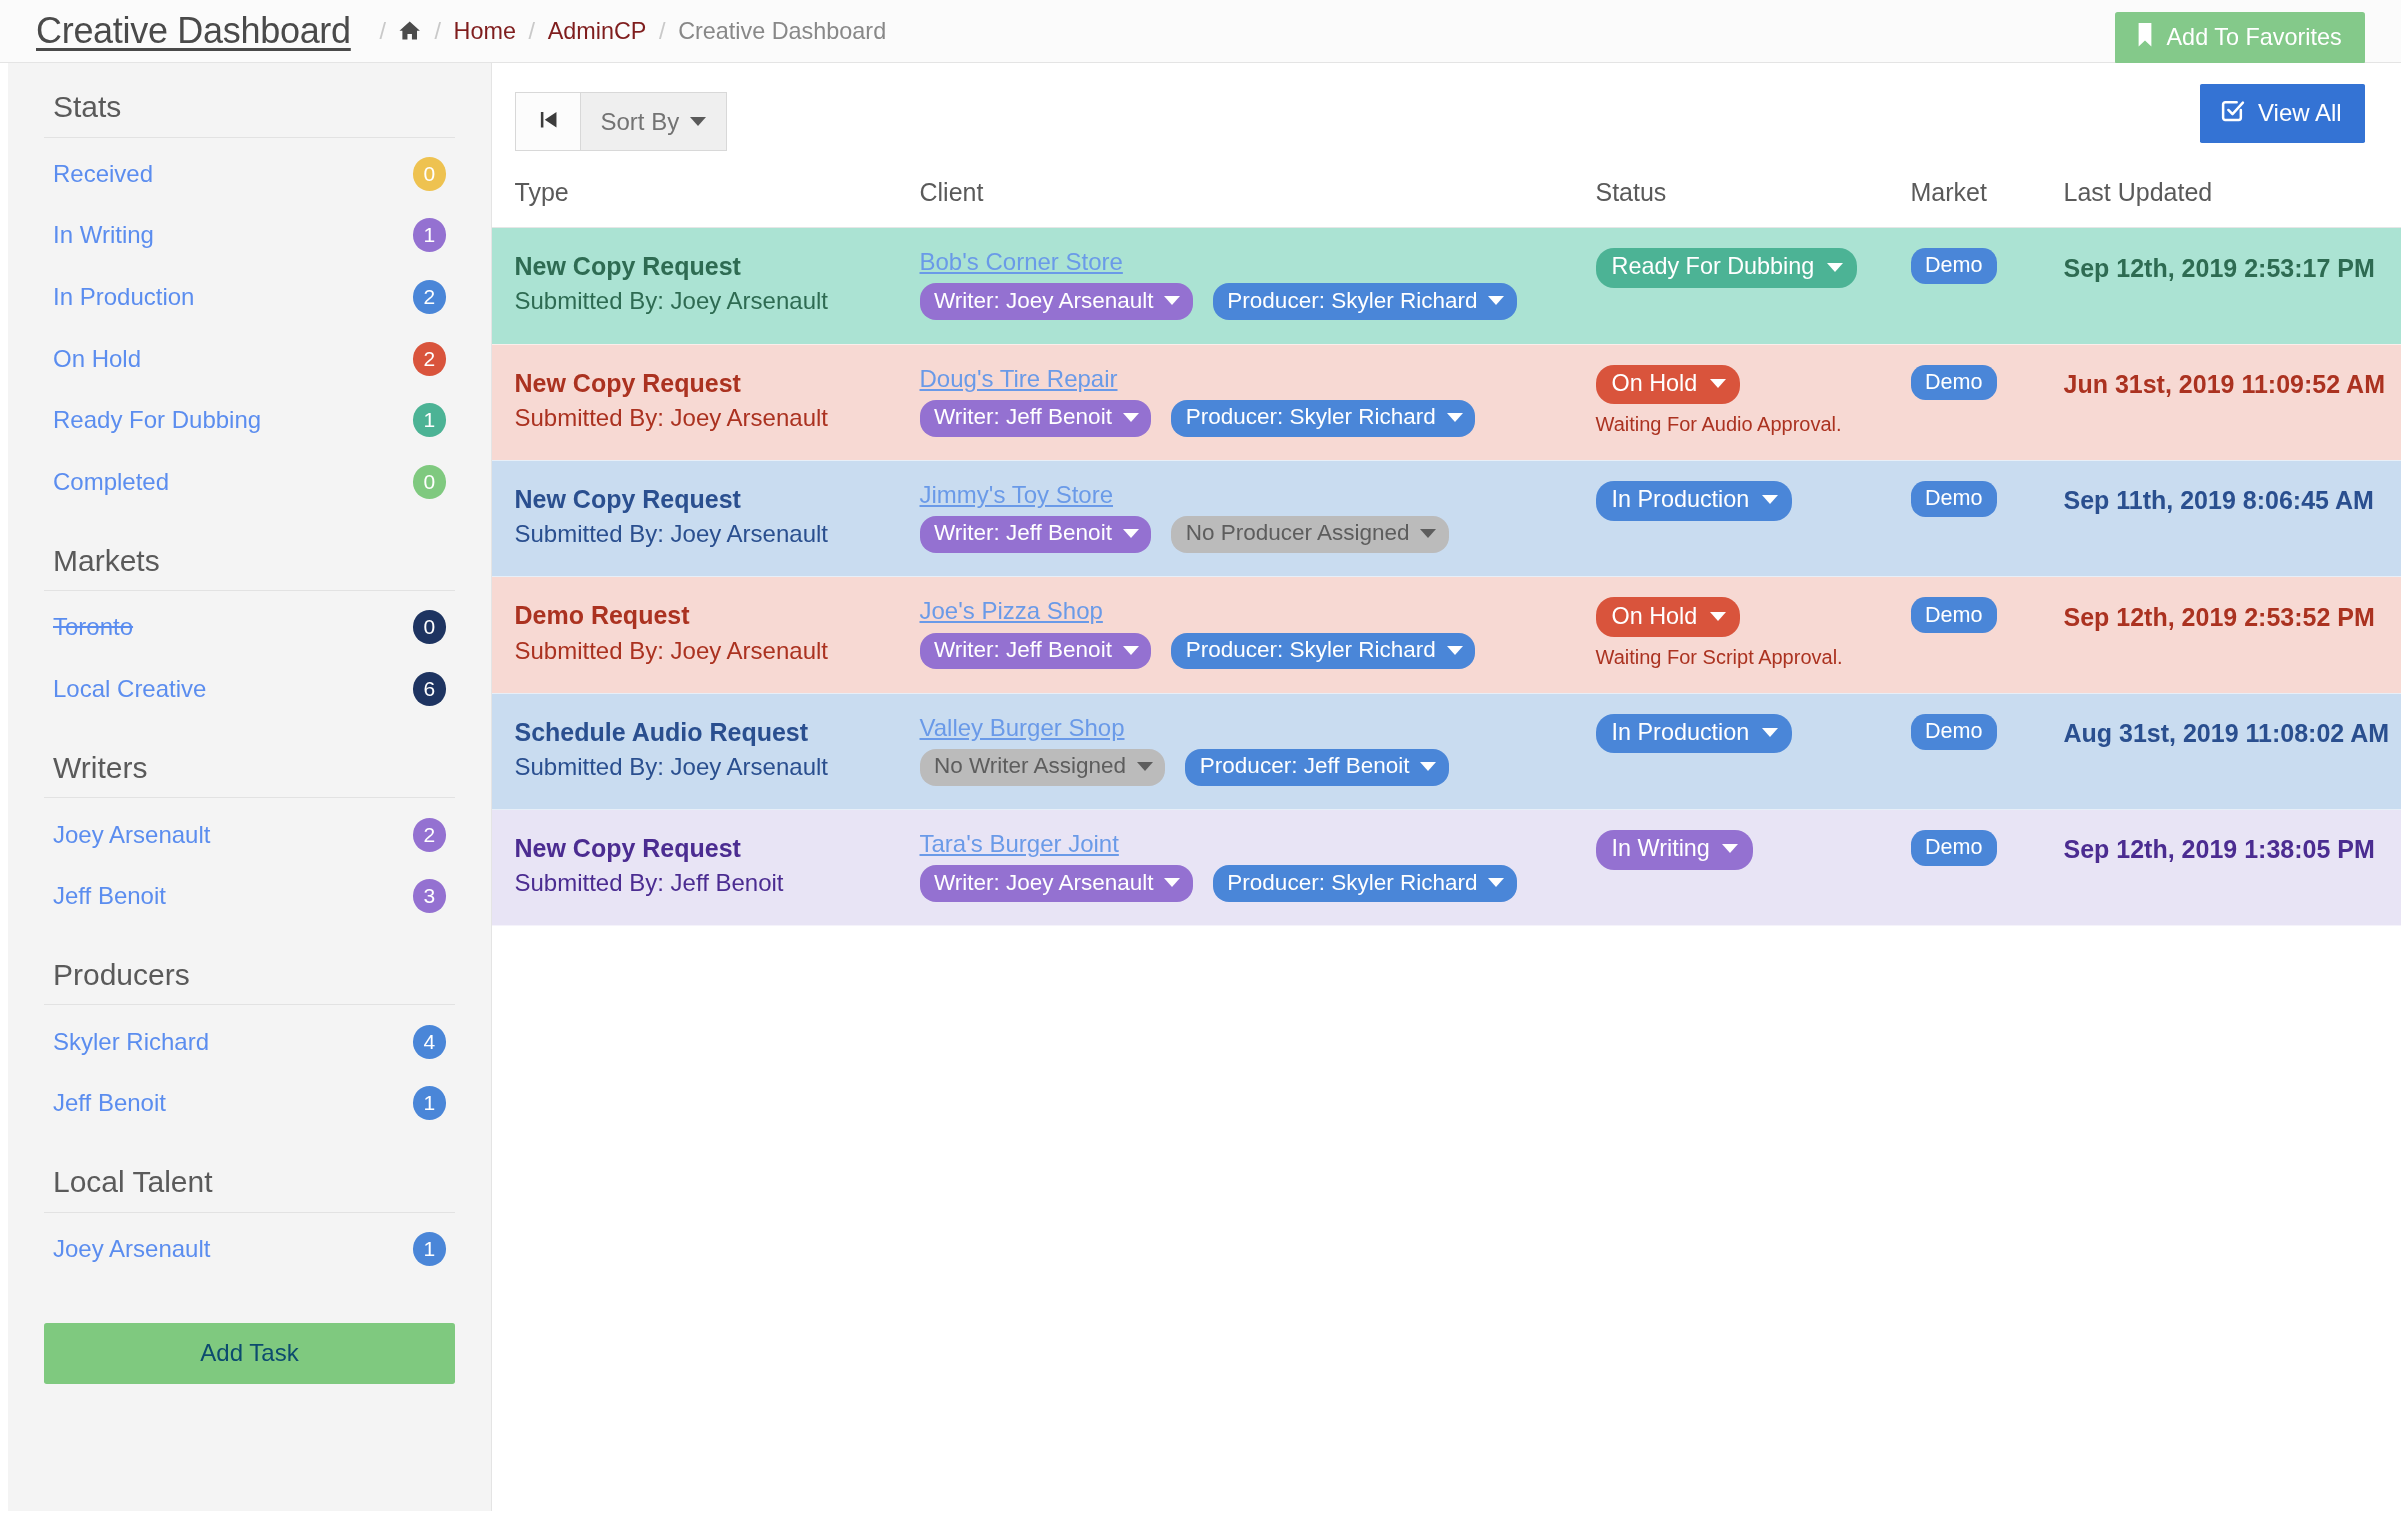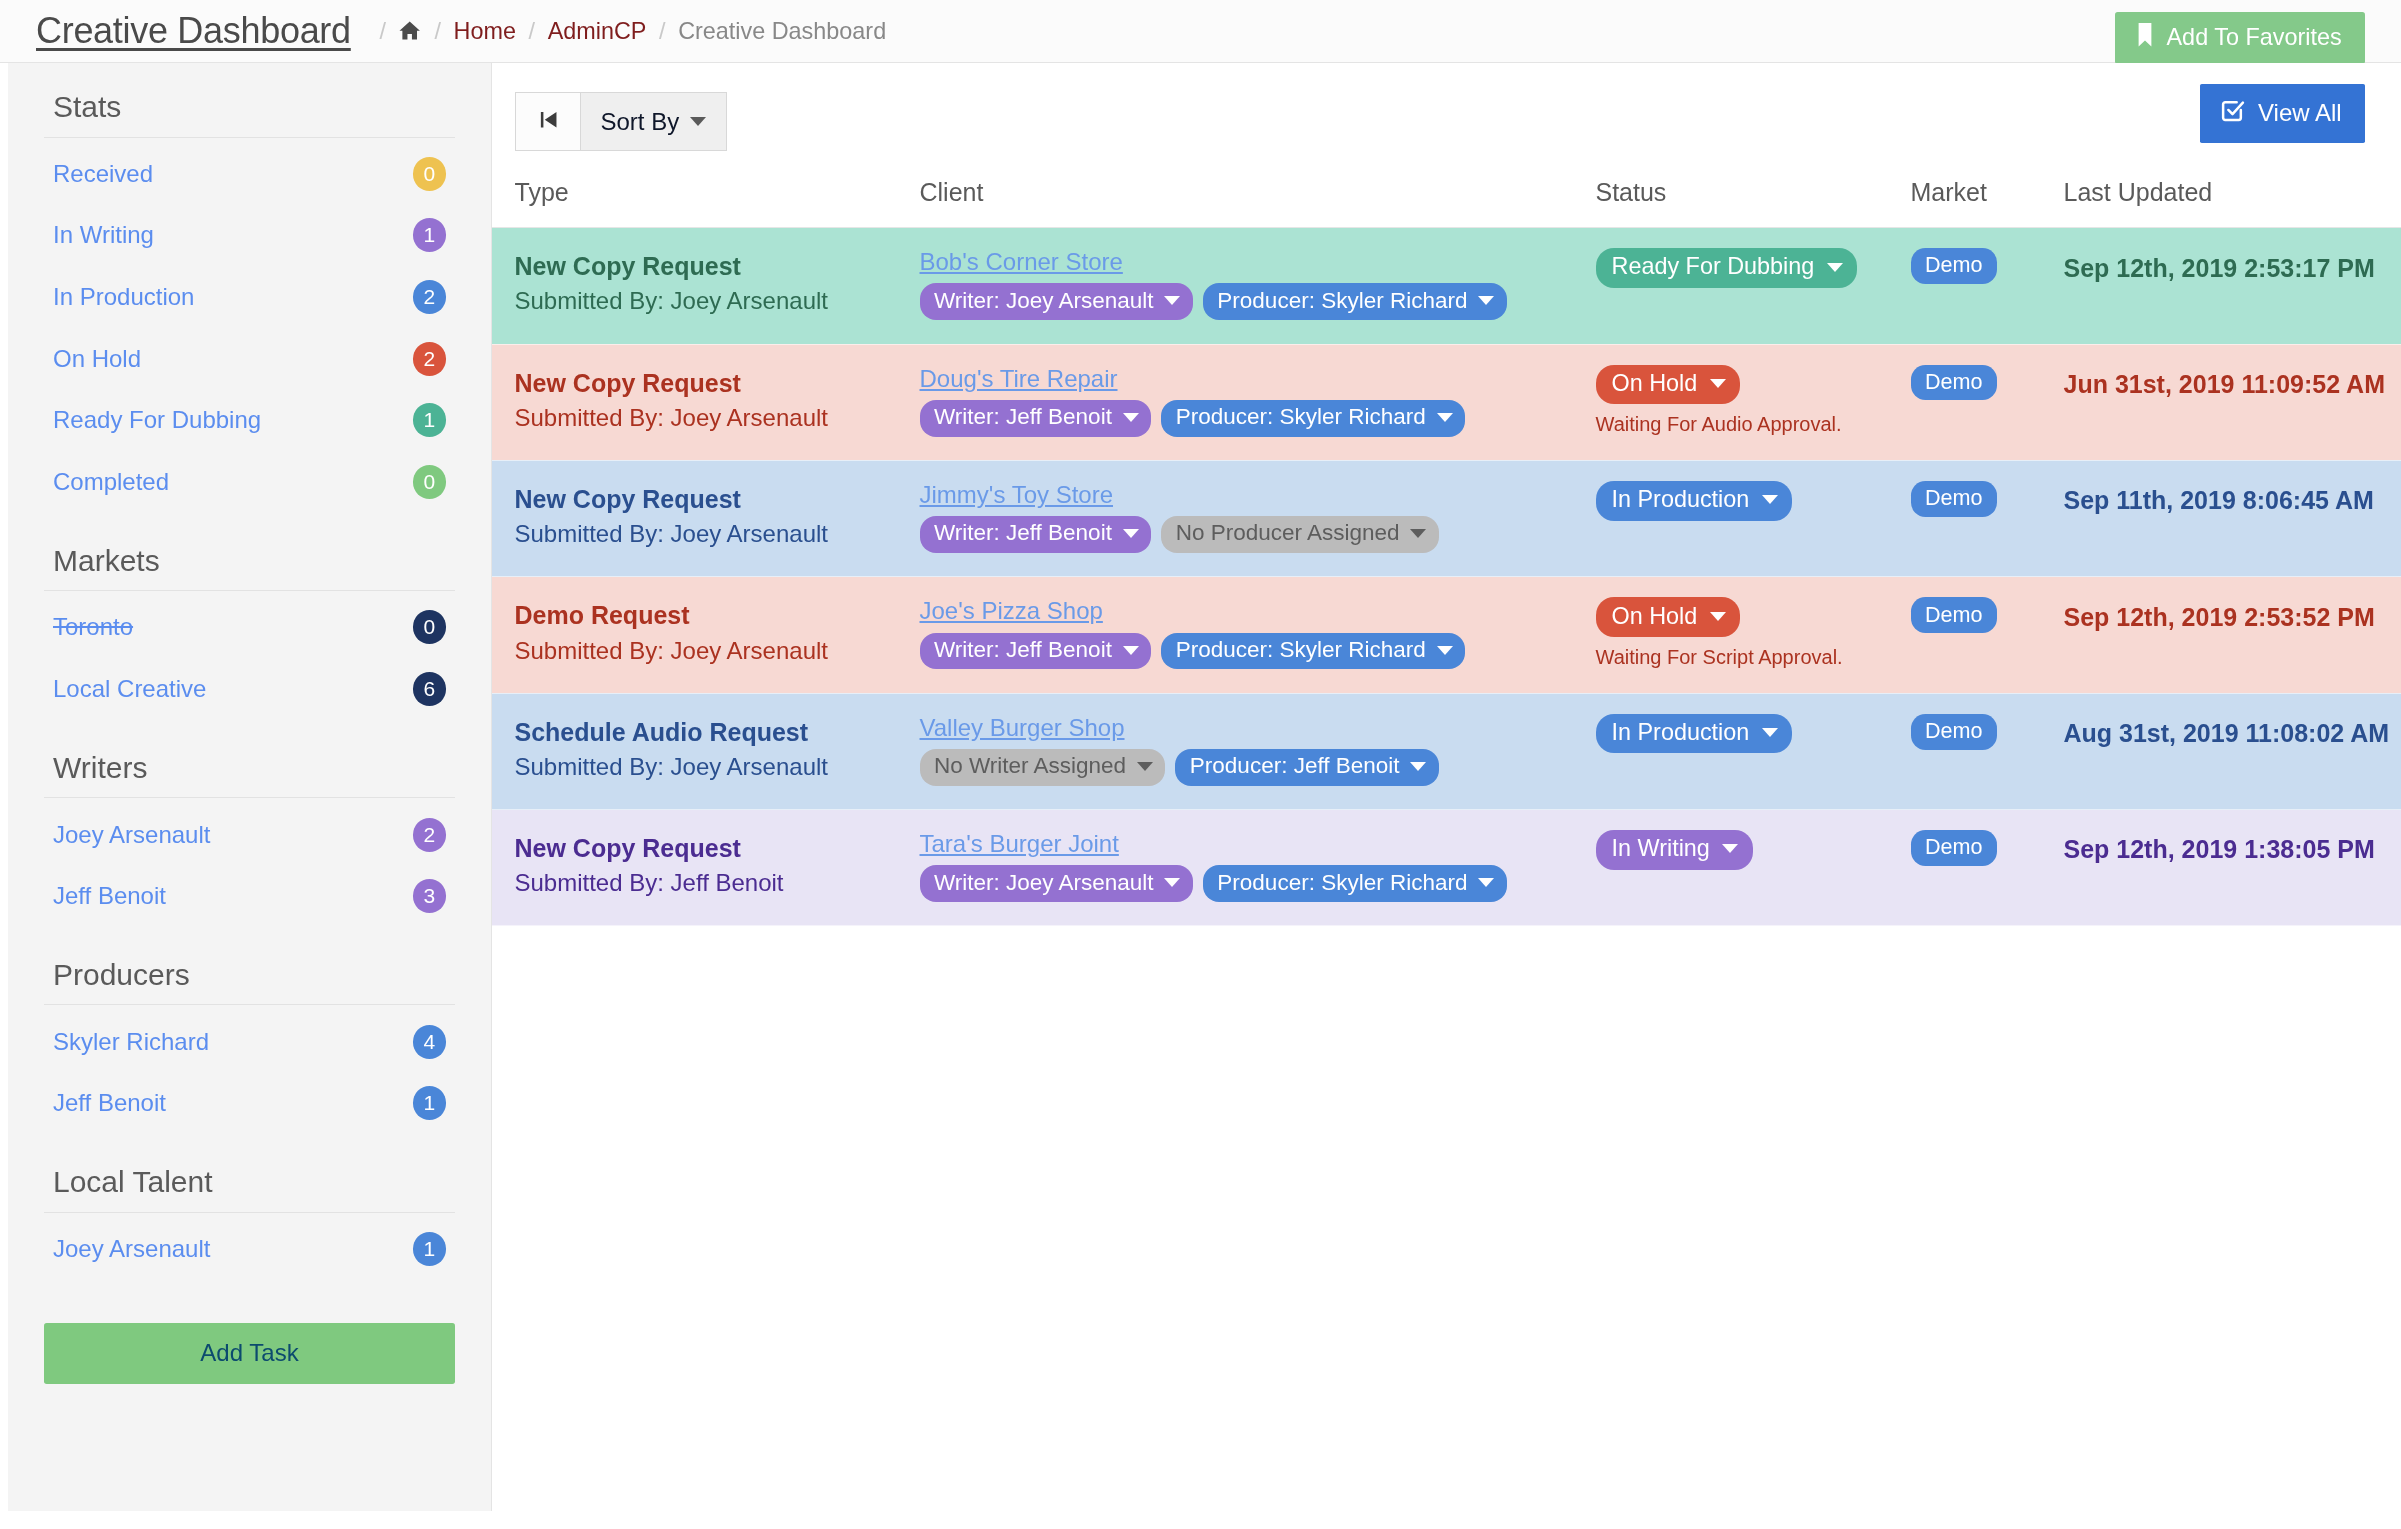--- a/index.html
+++ b/index.html
@@ -153,21 +153,21 @@
     box-sizing: border-box;
     display: flex;
     align-items: flex-start;
   }
   .btn-group { display: flex; }
   .tb-btn {
     background: #fcfcfc;
     border: 0.9px solid #d8d8d8;
     font-size: 24px;
     font-family: "Liberation Sans", sans-serif;
-    color: #0f172a;
+    color: #737373;
     padding: 13.5px 20px;
     cursor: pointer;
     display: flex;
     align-items: center;
     gap: 10.8px;
     line-height: 1;
     box-sizing: border-box;
     height: 59px;
   }
   .tb-btn.first { border-right: none; width: 65px; justify-content: center; }
@@ -228,21 +228,21 @@
     line-height: 1.45;
     white-space: nowrap;
   }
   .client-name {
     font-size: 24px;
     color: #6a9ae8;
     display: block;
     margin-bottom: 7.2px;
     white-space: nowrap;
   }
-  .pill-row { display: flex; gap: 10px; align-items: flex-end; }
+  .pill-row { display: flex; gap: 20px; align-items: flex-end; }
   .pill {
     border-radius: 16px;
     color: #fff;
     font-size: 22.5px;
     padding: 6.3px 12.6px 8px 14.4px;
     display: inline-flex;
     align-items: center;
     gap: 10.8px;
     white-space: nowrap;
     line-height: 1;

